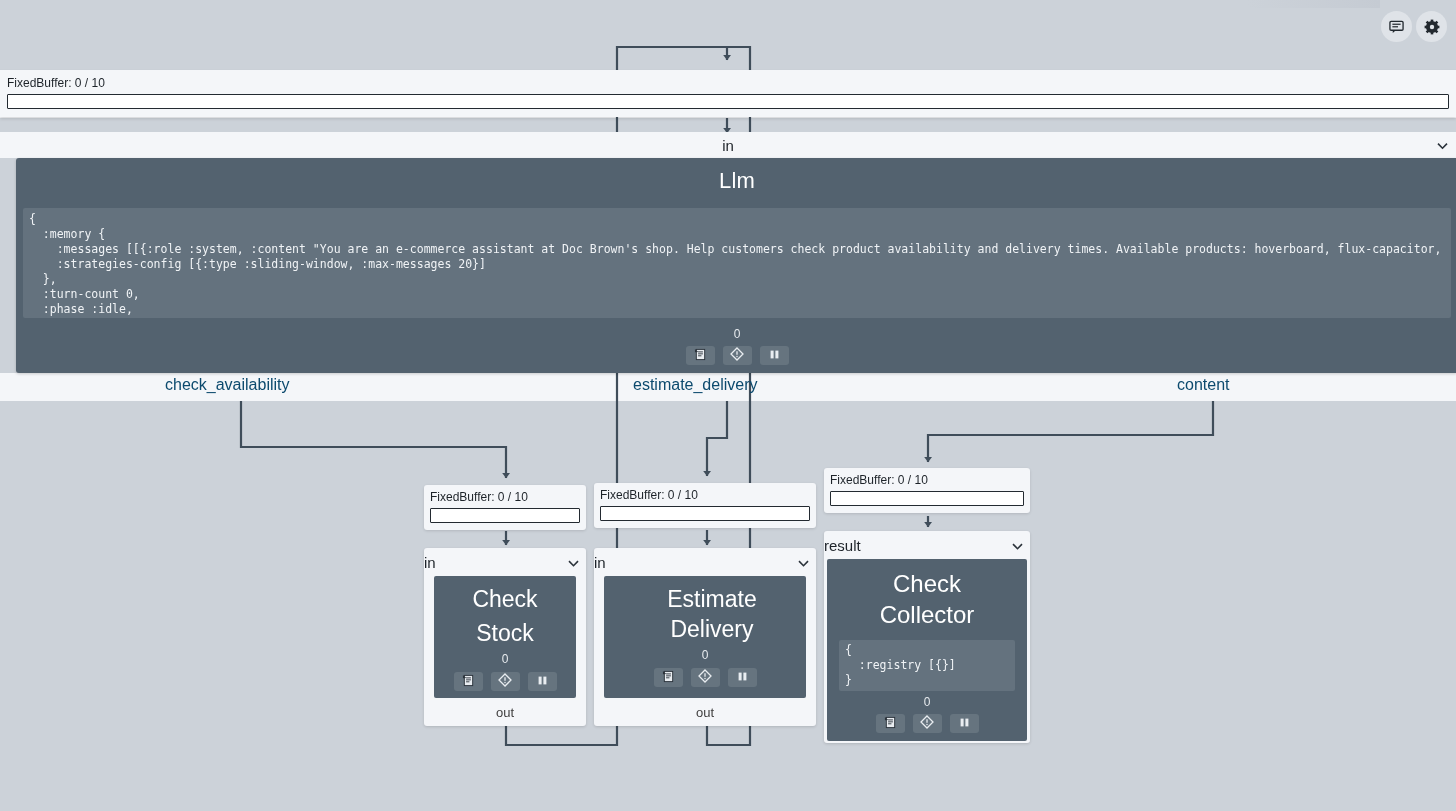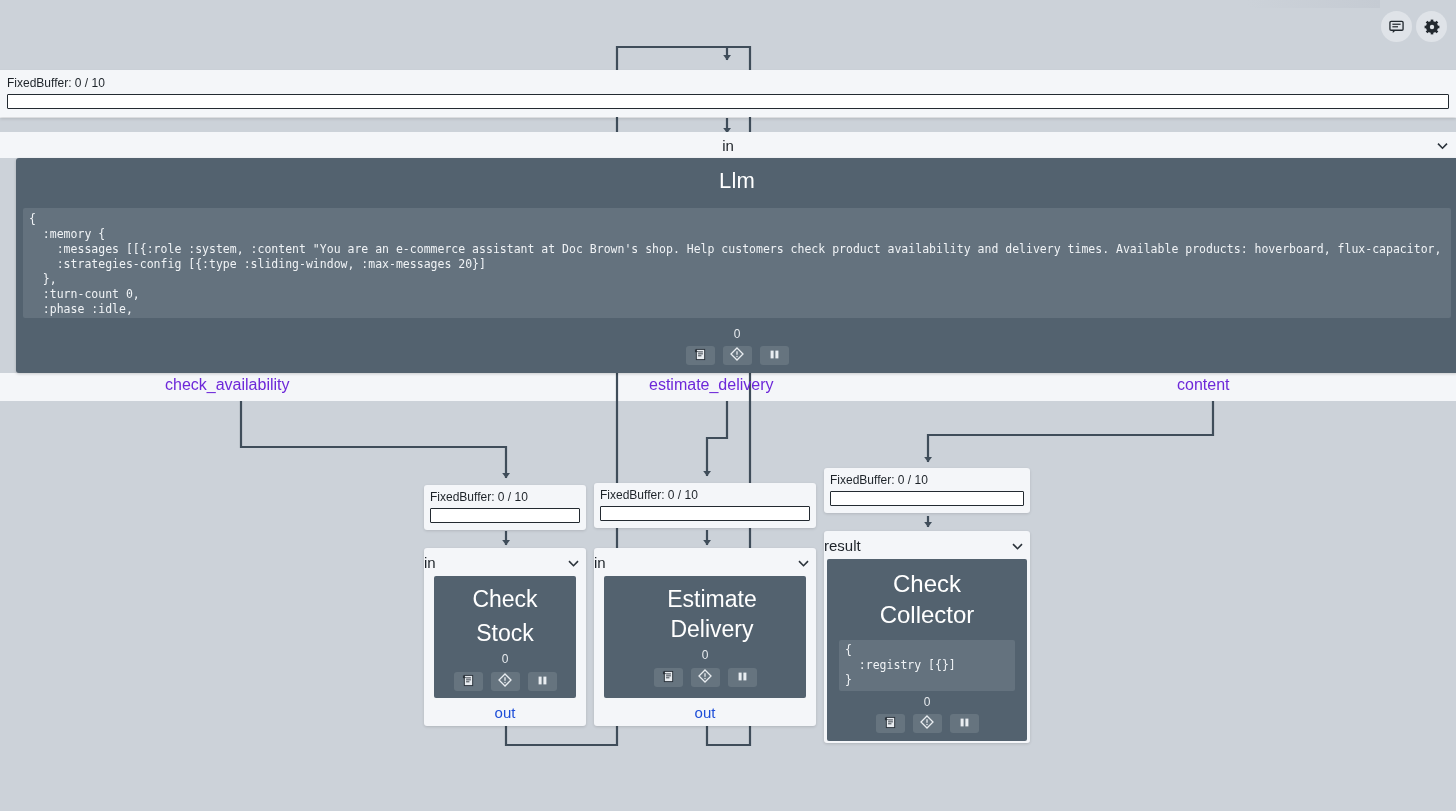--- a/index.html
+++ b/index.html
@@ -74,24 +74,24 @@
   }
   .llm-count { color: #e6eaee; font-size: 12px; margin-top: 9px; }
   .tool-row { display: flex; gap: 8px; margin-top: 5px; }
   .tool-btn {
     width: 29px; height: 19px; background: #66747f; border-radius: 3px;
     display: flex; align-items: center; justify-content: center; cursor: pointer;
   }
 
   
   .edge-label {
-    position: absolute; top: 376px; font-size: 16px; color: #6d28d9; white-space: nowrap;
+    position: absolute; top: 376px; font-size: 16px; color: #0c4a6e; white-space: nowrap;
   }
   #edge-check { left: 165px; }
-  #edge-est   { left: 649px; text-align: right; }
+  #edge-est   { left: 633px; text-align: right; }
   #edge-term  { left: 1177px; }
 
   
   .node {
     position: absolute; background: #f4f6f9; border-radius: 3px;
     box-shadow: 0 1px 3px rgba(0,0,0,.14);
     display: flex; flex-direction: column;
   }
   .node .nhead {
     position: relative; height: 28px; display: flex; align-items: center;
@@ -102,21 +102,21 @@
     margin: 0 10px; background: #53626f; border-radius: 2px;
     display: flex; flex-direction: column; align-items: center; flex: 1;
     overflow: hidden;
   }
   .node .ntitle {
     color: #fff; font-size: 23px; line-height: 30px; text-align: center;
     margin-top: 8px; white-space: nowrap;
   }
   .node .ncount { color: #e6eaee; font-size: 12px; margin-top: 4px; }
   .node .nfoot { height: 28px; display: flex; align-items: center; justify-content: center;
-    font-size: 15px; color: #1d4ed8; }
+    font-size: 13px; color: #404040; }
 
   #node-check { left: 424px; top: 548px; width: 162px; height: 178px; }
   #node-est   { left: 594px; top: 548px; width: 222px; height: 178px; }
   #node-est .ntitle { margin-left: 14px; }
   #node-out   { left: 824px; top: 531px; width: 206px; height: 212px; }
   #node-out .nbody { margin: 0 3px 2px 3px; }
   #node-out .ntitle { font-size: 24px; line-height: 31px; margin-top: 9px; }
   .out-code {
     width: 176px; margin-top: 10px; background: #64727e; border-radius: 2px;
     font-family: "DejaVu Sans Mono", monospace; font-size: 11.5px; line-height: 15px;

